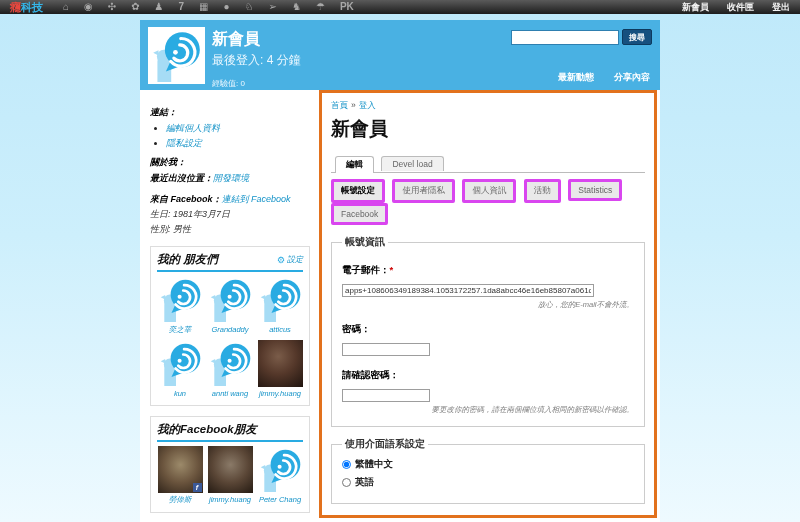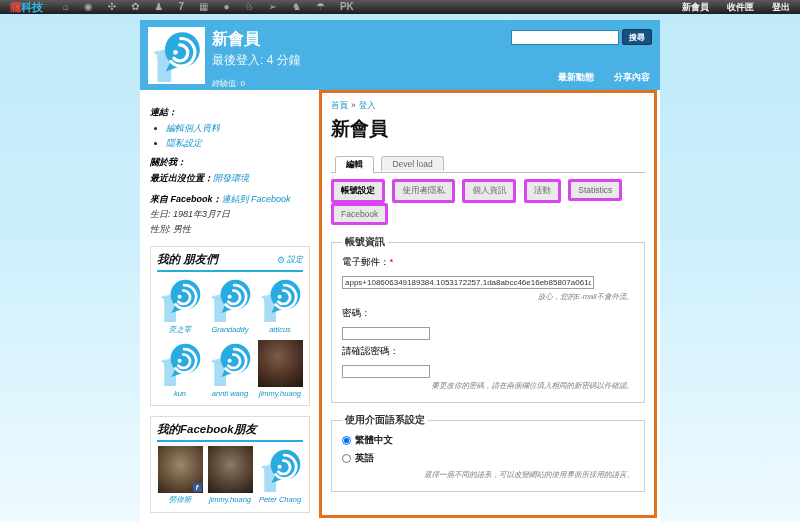--- a/index.html
+++ b/index.html
@@ -79,21 +79,21 @@
   .tabs { border-bottom:1px solid #bbb; padding-left:4px; }
   .tab { display:inline-block; font-size:8.5px; border:1px solid #bbb; border-bottom:none;
     padding:2px 10px; margin-right:3px; border-radius:3px 3px 0 0; background:#f1f1f1; color:#666; cursor:pointer; position:relative; top:1px; }
   .tab.active { background:#fff; color:#000; font-weight:bold; }
   .subtabs { margin:6px 0 4px; }
   .subtab { display:inline-block; font-size:8.5px; background:#e9e9e9; border:3px solid #d946ef;
     padding:3px 7px; margin-right:3px; color:#666; cursor:pointer; border-radius:2px; }
   .subtab.active { color:#000; font-weight:bold; }
   fieldset { border:1px solid #ccc; margin-top:10px; padding:2px 10px 9px; }
   legend { font-size:10px; font-weight:bold; color:#333; padding:0 3px; }
-  .lbl { font-size:9.5px; font-weight:normal; margin:5px 0 2px; color:#000; }
+  .lbl { font-size:9.5px; font-weight:bold; margin:13px 0 2px; color:#000; }
   .req { color:#cc0000; }
   .txt { border:1px solid #9d9d9d; height:13px; font-size:8px; padding:0 2px; color:#333; }
   .txt.email { width:252px; }
   .txt.pw { width:88px; }
   .desc { font-size:7.5px; font-style:italic; color:#808080; margin:3px 0 2px;text-align:right; }
   .radio-row { display:flex; align-items:center; gap:4px; margin:5px 0; font-size:9.5px; font-weight:bold; }
   .radio-row input, .chk-row input { width:9px; height:9px; margin:0; }
   .sep { color:#555; margin:0 3px; }
 </style>
 </head>
@@ -278,18 +278,17 @@
       <fieldset>
         <legend>使用介面語系設定</legend>
         <label class="radio-row">
           <input type="radio" name="lang" checked="" style="">
           <span>繁體中文</span>
         </label>
         <label class="radio-row">
           <input type="radio" name="lang" style="">
           <span>英語</span>
         </label>
-        <div class="desc">選擇一個不同的語系，可以改變網站的使用界面所採用的語言。</div>
       </fieldset>
 
     </div>
   </div>
 </div>
 
 </body></html>

